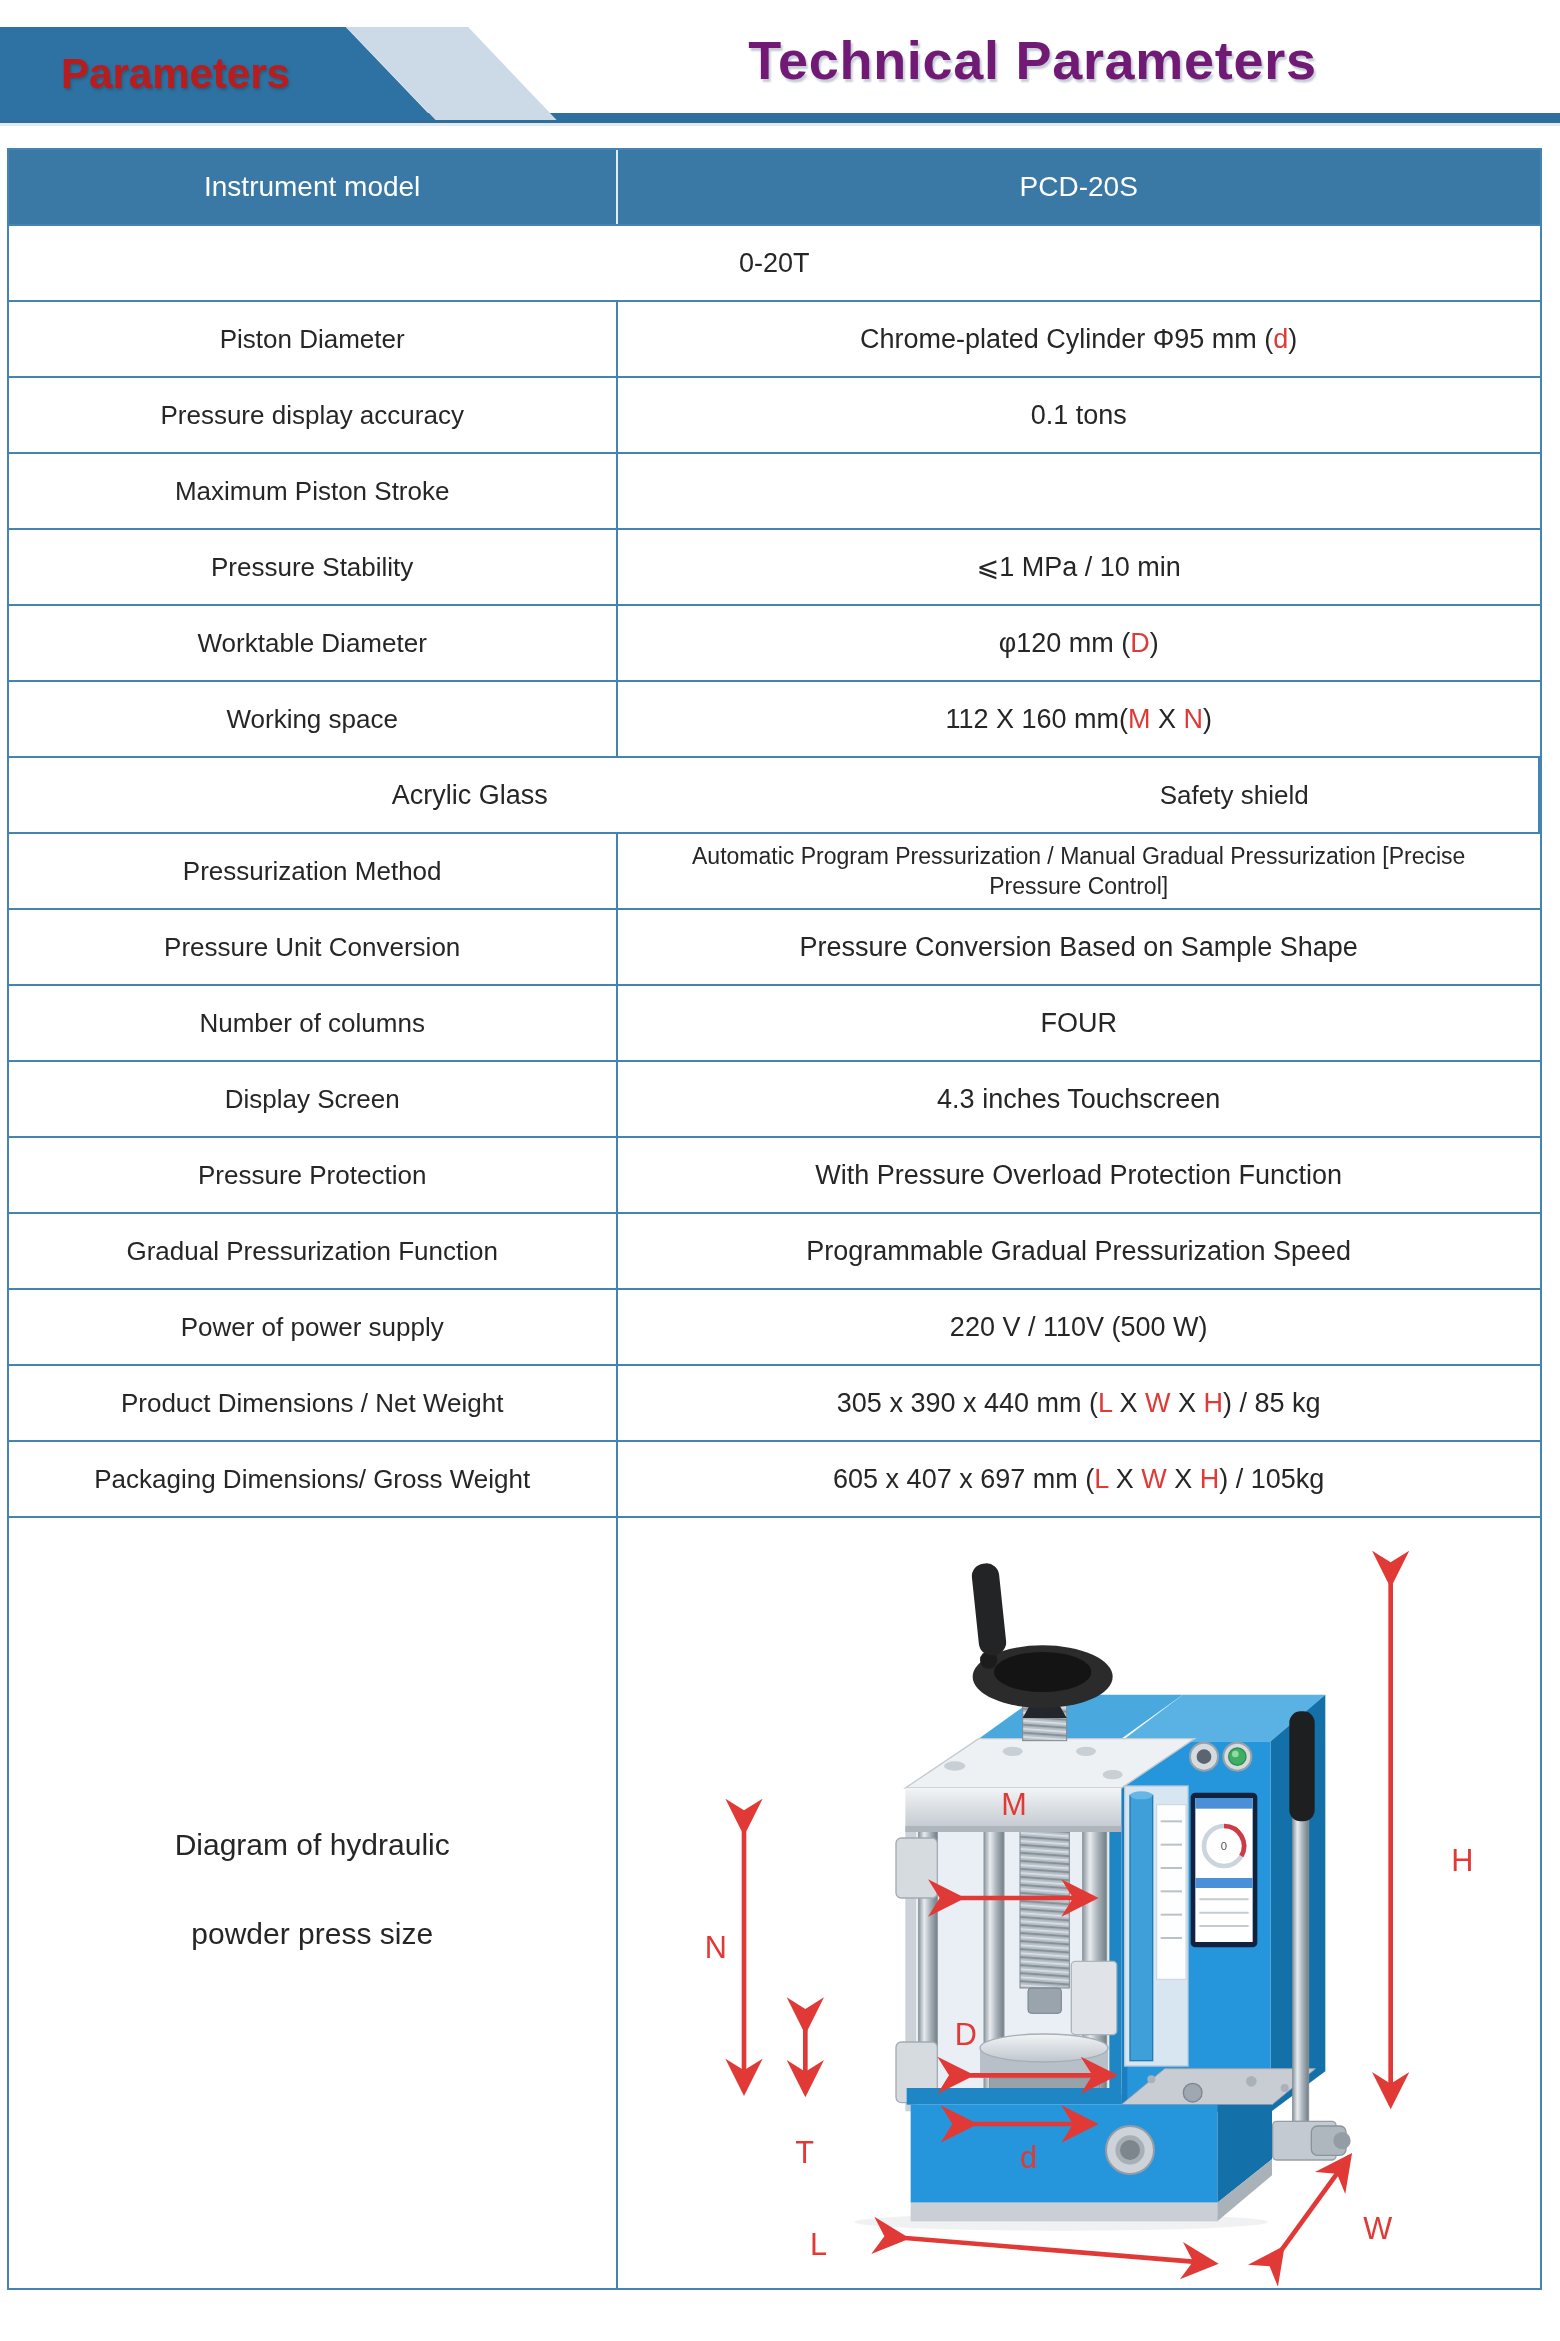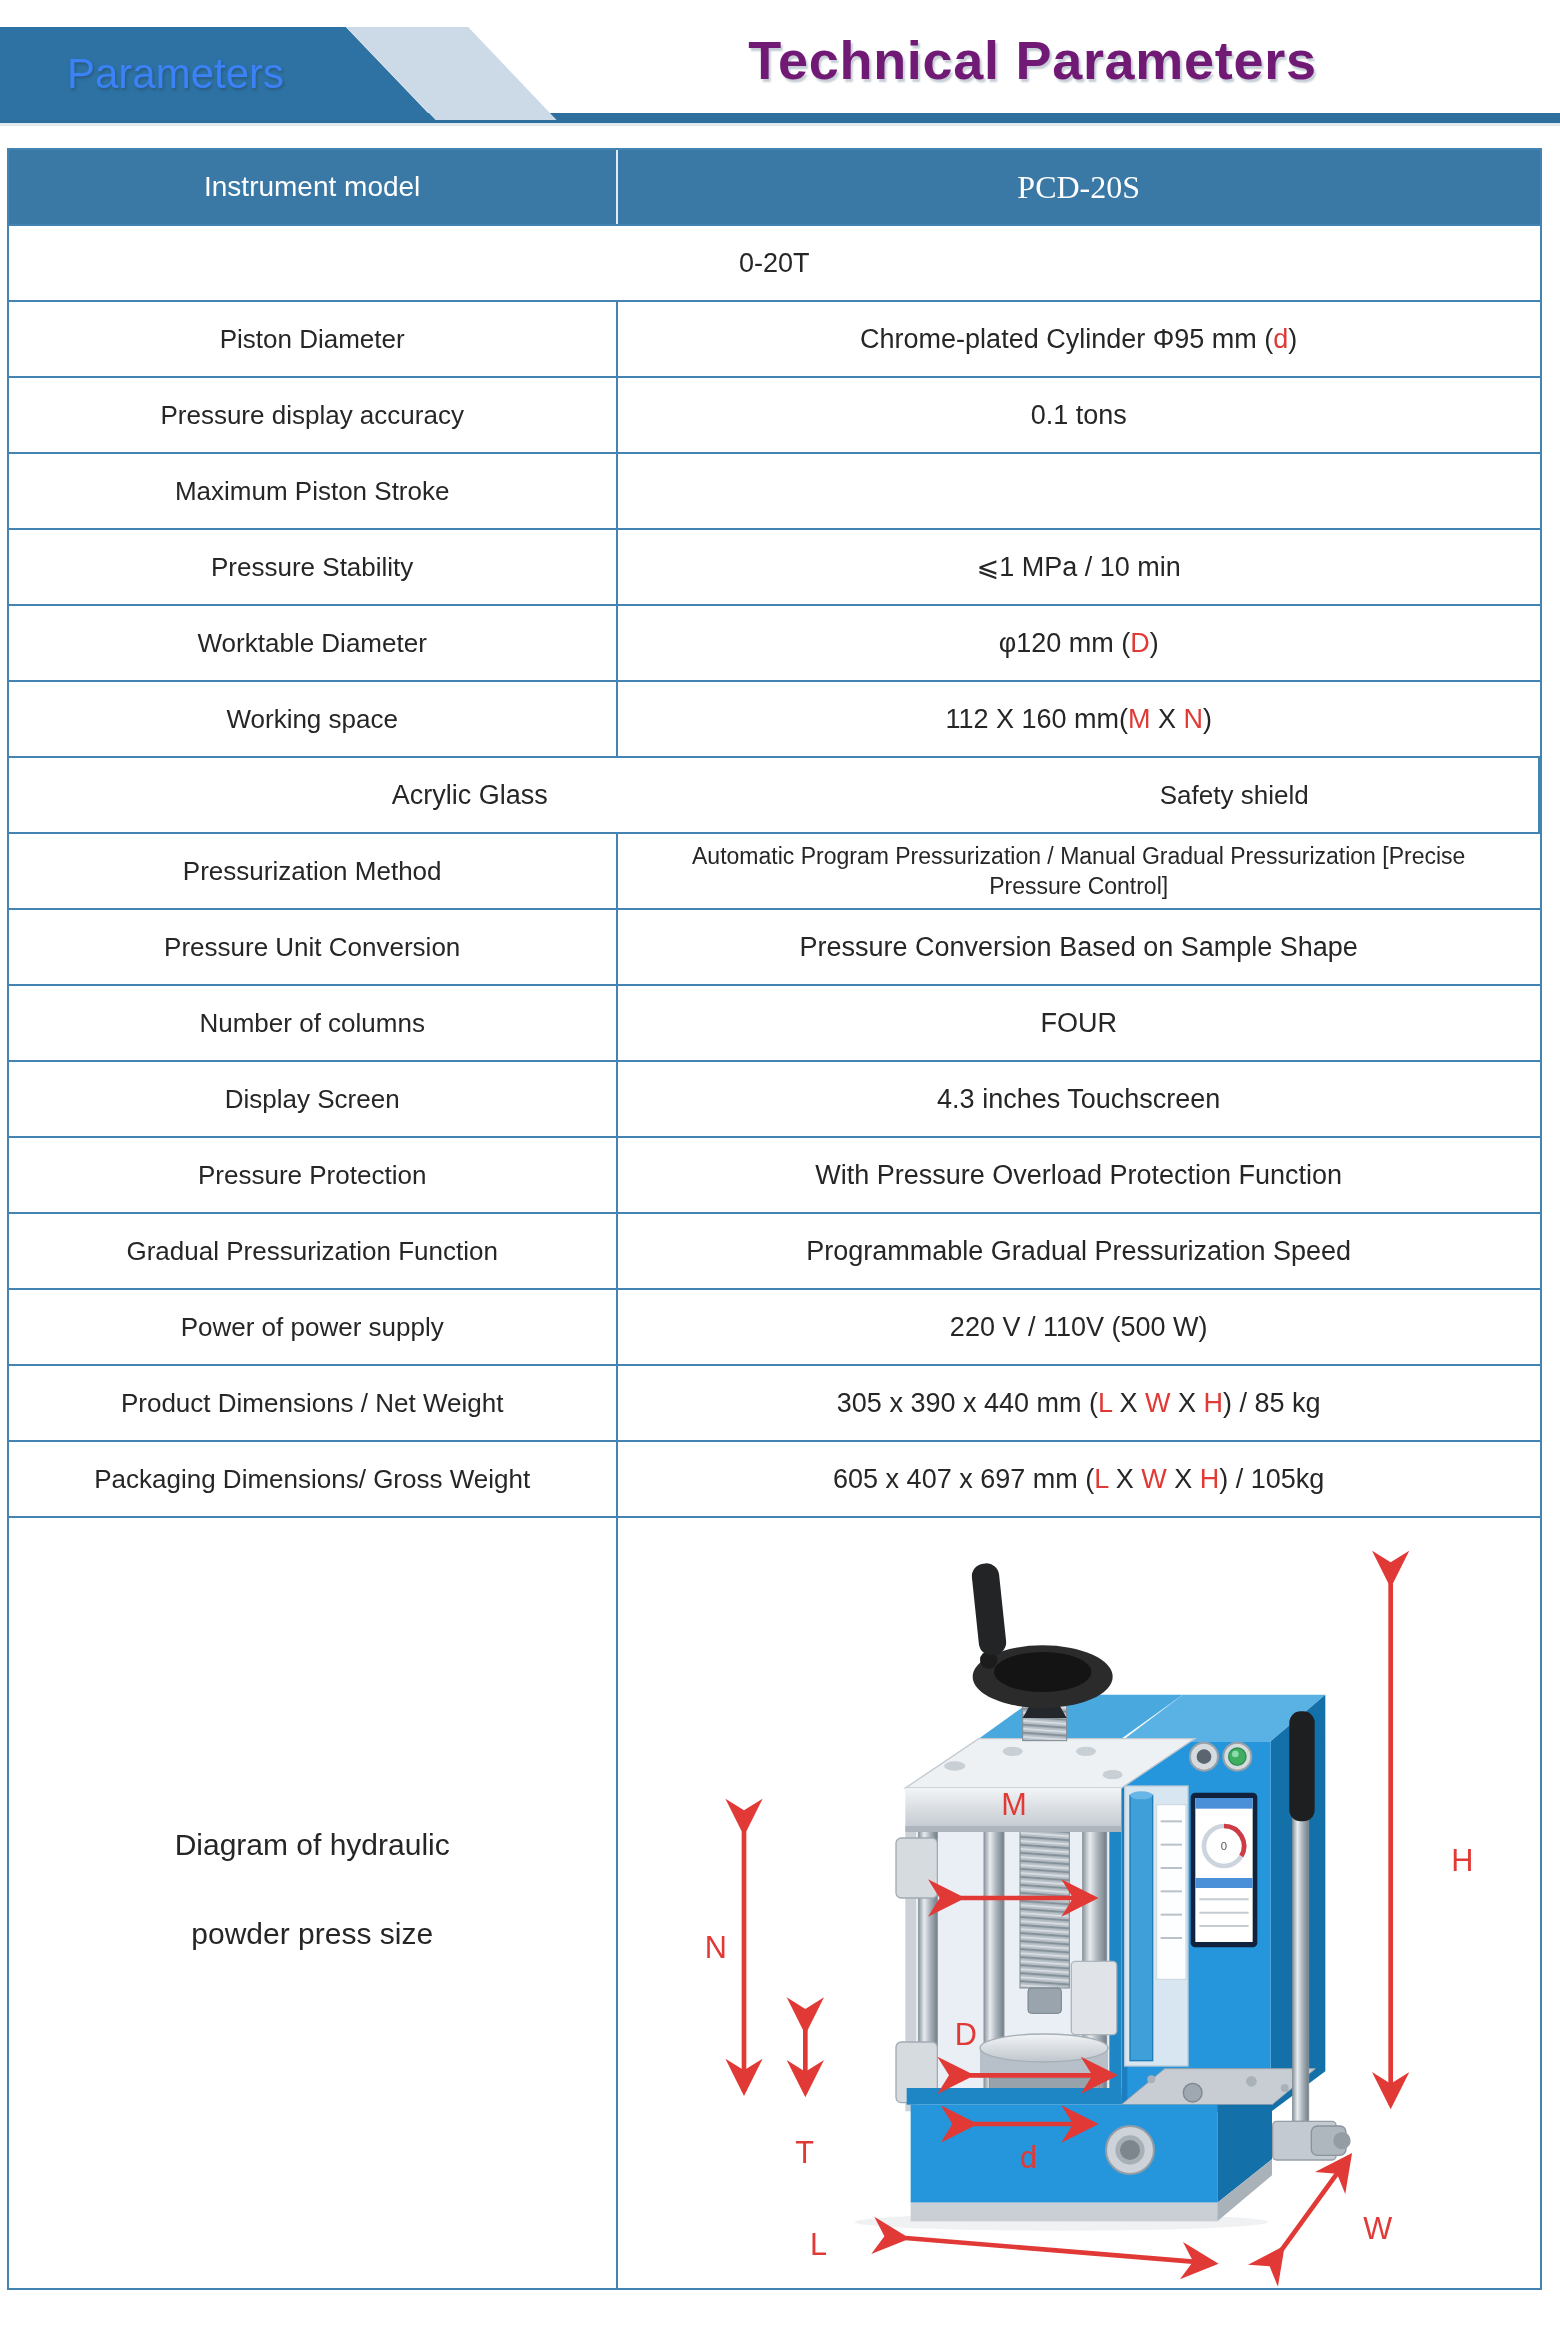--- a/index.html
+++ b/index.html
@@ -7,36 +7,36 @@
         font-family:"Liberation Sans","DejaVu Sans",sans-serif;color:#262626;}
 
   
   .hdr-rule{position:absolute;left:0;top:113px;width:1561px;height:10px;background:#2e6f9e;}
   .hdr-rule2{position:absolute;left:0;top:123px;width:1561px;height:3.4px;background:#e3e8ed;}
   .tab-light{position:absolute;left:341px;top:27px;width:223px;height:93px;background:#ccd9e6;
              clip-path:polygon(2.4% 0,57% 0,96.7% 100%,42.4% 100%);}
   .tab-dark{position:absolute;left:0;top:27px;width:445px;height:93px;background:#2d72a2;
             clip-path:polygon(0 0,77.7% 0,97.7% 100%,0 100%);}
   .tab-label{position:absolute;left:0;top:27px;width:351px;height:93px;line-height:93px;
-             text-align:center;font-size:42px;font-weight:normal;color:#3b82f6;
+             text-align:center;font-size:42px;font-weight:bold;color:#b91c1c;
              text-shadow:1.3px 2px 2.7px rgba(40,70,95,.55);}
   .main-title{position:absolute;left:621px;top:20px;width:823px;height:81px;line-height:81px;
               text-align:center;font-size:54px;font-weight:bold;color:#701a75;letter-spacing:0.7px;
               text-shadow:2px 2.7px 2px rgba(110,130,150,.4);}
 
   
   .tbl{position:absolute;left:6.7px;top:148px;width:1535px;height:2142px;
        border:2.7px solid #4484b2;box-sizing:border-box;display:flex;flex-direction:column;background:#fff;}
   .tr{display:flex;height:76px;box-sizing:border-box;border-bottom:2px solid #4484b2;flex:none;}
   .tr.head{background:#3a78a5;color:#fff;}
   .td{display:flex;align-items:center;justify-content:center;text-align:center;box-sizing:border-box;}
   .td-l{width:609px;border-right:2px solid #4484b2;flex:none;font-size:26px;}
   .tr.head .td-l{border-right-color:rgba(255,255,255,.85);font-size:28px;}
   .td-r{flex:1;font-size:27px;}
-  .tr.head .td-r{font-size:32px;font-family:Liberation Serif, serif;}
+  .tr.head .td-r{font-size:28px;}
   .td-r .wrapval{max-width:776px;font-size:23px;line-height:1.32;}
   .red{color:#e13935;}
   .tr.diagram{flex:1;border-bottom:none;}
   .cap{display:flex;flex-direction:column;align-items:center;justify-content:center;gap:55px;
        font-size:30px;padding-bottom:27px;}
   .diagcell{position:relative;padding:0;}
   .diagcell svg{position:absolute;left:0;top:0;width:100%;height:100%;}
   text.dim{font-family:"Liberation Sans","DejaVu Sans",sans-serif;font-size:46px;fill:#e13935;}
 </style>
 </head>

